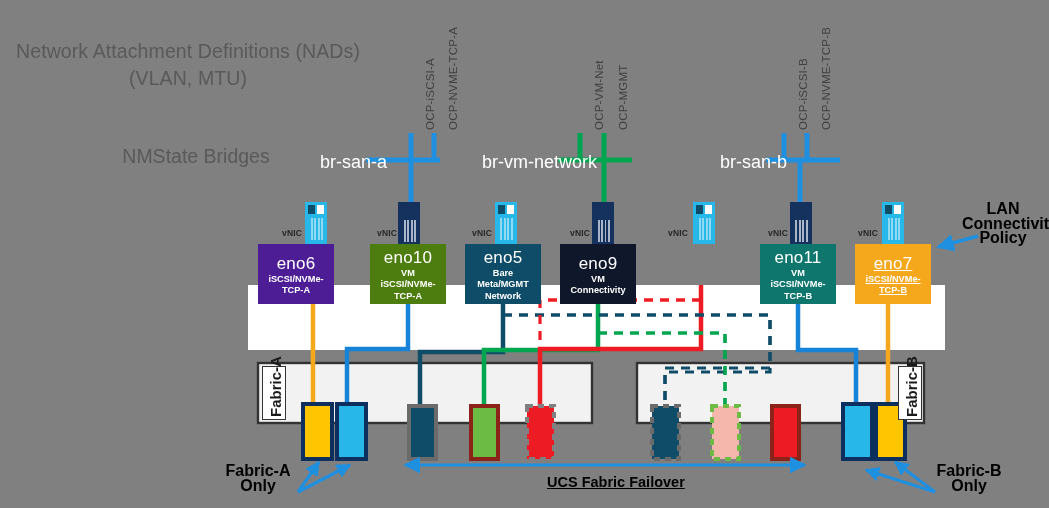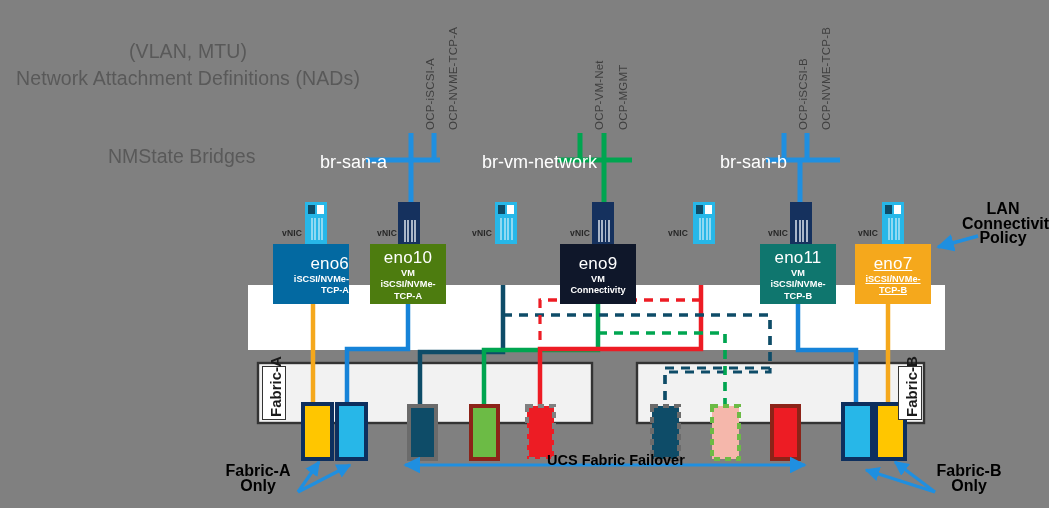--- a/index.html
+++ b/index.html
@@ -13,21 +13,21 @@
   .abs{position:absolute;}
 
   
   .hdr-nads{
     left:8px;top:38px;width:360px;
     color:#595959;font-size:19.5px;line-height:27px;text-align:center;
     letter-spacing:.1px;
   }
   .hdr-nms{
     left:108px;top:143px;width:176px;
-    color:#595959;font-size:19.5px;line-height:26px;text-align:left;
+    color:#595959;font-size:19.5px;line-height:26px;text-align:center;
   }
 
   
   .brlabel{color:#ffffff;font-size:18px;white-space:nowrap;}
 
   
   .nad{
     color:#3f3f3f;font-size:11.5px;white-space:nowrap;
     transform-origin:0 0;transform:rotate(-90deg);
     letter-spacing:.2px;
@@ -159,43 +159,43 @@
       <line x1="298" y1="492" x2="350" y2="465" stroke="#1f8fe0" stroke-width="3.2" marker-end="url(#arrBs)"></line>
 
       <line x1="935" y1="492" x2="895" y2="462" stroke="#1f8fe0" stroke-width="3.2" marker-end="url(#arrBs)"></line>
       <line x1="935" y1="492" x2="866" y2="470" stroke="#1f8fe0" stroke-width="3.2" marker-end="url(#arrBs)"></line>
 
       <line x1="405" y1="465" x2="805" y2="465" stroke="#1f8fe0" stroke-width="3.2" marker-start="url(#arrB)" marker-end="url(#arrB)"></line>
     </g>
   </svg>
 
   <div class="abs hdr-nads">
+    <div>Network Attachment Definitions (NADs)</div>
     <div>(VLAN, MTU)</div>
-    <div>Network Attachment Definitions (NADs)</div>
   </div>
   <div class="abs hdr-nms">NMState Bridges</div>
 
   <div class="abs nad" style="left:424px;top:130px;">OCP-iSCSI-A</div>
   <div class="abs nad" style="left:447px;top:130px;">OCP-NVME-TCP-A</div>
   <div class="abs nad" style="left:593px;top:130px;">OCP-VM-Net</div>
   <div class="abs nad" style="left:617px;top:130px;">OCP-MGMT</div>
   <div class="abs nad" style="left:797px;top:130px;">OCP-iSCSI-B</div>
   <div class="abs nad" style="left:820px;top:130px;">OCP-NVME-TCP-B</div>
 
   <div class="abs brlabel" style="left:320px;top:152px;">br-san-a</div>
   <div class="abs brlabel" style="left:482px;top:152px;">br-vm-network</div>
   <div class="abs brlabel" style="left:720px;top:152px;">br-san-b</div>
 
   <div class="abs" style="left:305px;top:202px;width:22px;height:42px;background:#27b7e8;">
     <div style="position:absolute;left:3px;top:3px;width:7px;height:9px;background:#0e4c68;"></div>
     <div style="position:absolute;left:12px;top:3px;width:7px;height:9px;background:#ffffff;"></div>
     <div style="position:absolute;left:4px;top:16px;width:14px;height:22px;background:repeating-linear-gradient(90deg,#27b7e8 0 1.5px,#8fd9f2 1.5px 3.5px);"></div>
   </div>
   <div class="abs vnic-cap" style="left:282px;top:228px;">vNIC</div>
-  <div class="abs enobox" style="left:273px;top:244px;background:#0369a1;align-items:flex-end;">
+  <div class="abs enobox" style="left:258px;top:244px;background:#4c1d95;">
     <div class="t1">eno6</div>
     <div class="t2">iSCSI/NVMe-</div>
     <div class="t2">TCP-A</div>
   </div>
 
   <div class="abs" style="left:398px;top:202px;width:22px;height:42px;background:#15315e;">
     <div style="position:absolute;left:4px;top:18px;width:14px;height:22px;background:repeating-linear-gradient(90deg,#15315e 0 1.5px,#a9b6c9 1.5px 3.5px);"></div>
   </div>
   <div class="abs vnic-cap" style="left:377px;top:228px;">vNIC</div>
   <div class="abs enobox" style="left:370px;top:244px;background:#4d7c0f;">
@@ -204,20 +204,26 @@
     <div class="t2">iSCSI/NVMe-</div>
     <div class="t2">TCP-A</div>
   </div>
 
   <div class="abs" style="left:495px;top:202px;width:22px;height:42px;background:#27b7e8;">
     <div style="position:absolute;left:3px;top:3px;width:7px;height:9px;background:#0e4c68;"></div>
     <div style="position:absolute;left:12px;top:3px;width:7px;height:9px;background:#ffffff;"></div>
     <div style="position:absolute;left:4px;top:16px;width:14px;height:22px;background:repeating-linear-gradient(90deg,#27b7e8 0 1.5px,#8fd9f2 1.5px 3.5px);"></div>
   </div>
   <div class="abs vnic-cap" style="left:472px;top:228px;">vNIC</div>
+  <div class="abs enobox" style="left:465px;top:244px;background:#0e4c68;">
+    <div class="t1">eno5</div>
+    <div class="t2">Bare</div>
+    <div class="t2">Meta/MGMT</div>
+    <div class="t2">Network</div>
+  </div>
 
   <div class="abs" style="left:592px;top:202px;width:22px;height:42px;background:#15315e;">
     <div style="position:absolute;left:4px;top:18px;width:14px;height:22px;background:repeating-linear-gradient(90deg,#15315e 0 1.5px,#a9b6c9 1.5px 3.5px);"></div>
   </div>
   <div class="abs vnic-cap" style="left:570px;top:228px;">vNIC</div>
   <div class="abs enobox" style="left:560px;top:244px;background:#0f172a;">
     <div class="t1">eno9</div>
     <div class="t2">VM</div>
     <div class="t2">Connectivity</div>
   </div>
@@ -268,15 +274,15 @@
   <div class="abs callout" style="left:218px;top:464px;width:80px;">
     <div>Fabric-A</div>
     <div>Only</div>
   </div>
 
   <div class="abs callout" style="left:928px;top:464px;width:82px;">
     <div>Fabric-B</div>
     <div>Only</div>
   </div>
 
-  <div class="abs failover-lbl" style="left:547px;top:452px;">UCS Fabric Failover</div>
+  <div class="abs failover-lbl" style="left:547px;top:474px;text-decoration:underline;">UCS Fabric Failover</div>
 
 </div>
 
 </body></html>

